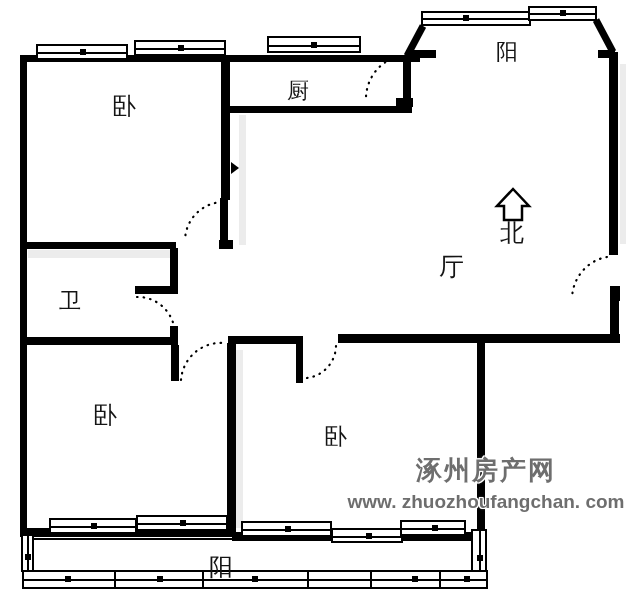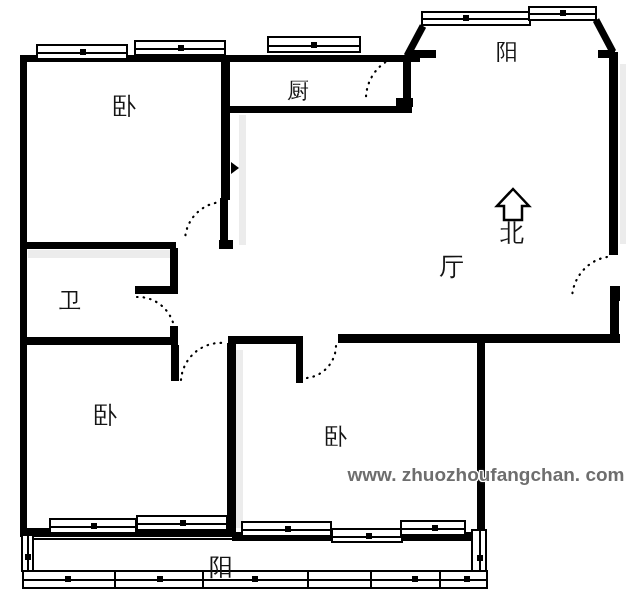--- a/index.html
+++ b/index.html
@@ -17,21 +17,21 @@
   .dv{position:absolute;top:-1px;bottom:-1px;width:2px;background:#000;}
   
   .lbl{position:absolute;color:#141414;line-height:1;white-space:nowrap;}
   .svgov{position:absolute;left:0;top:0;}
   
   .wm{position:absolute;left:341px;top:453px;width:290px;text-align:center;
       color:#6e6e6e;font-weight:bold;
       text-shadow:-1px -1px 0 #fff,1px -1px 0 #fff,-1px 1px 0 #fff,1px 1px 0 #fff,
                   0 -1px 0 #fff,0 1px 0 #fff,-1px 0 0 #fff,1px 0 0 #fff,0 0 3px #fff;}
   .wm .l1{font-size:26px;letter-spacing:2px;}
-  .wm .l2{font-size:19px;letter-spacing:0px;margin-top:11px;}
+  .wm .l2{font-size:19px;letter-spacing:0px;margin-top:3px;}
 </style>
 </head>
 <body>
 
 <div class="plan">
 
   <div class="sh" style="left:620px;top:64px;width:6px;height:180px"></div>
   <div class="sh" style="left:239px;top:115px;width:7px;height:130px"></div>
   <div class="sh" style="left:28px;top:250px;width:142px;height:8px"></div>
   <div class="sh" style="left:236px;top:350px;width:7px;height:178px"></div>
@@ -149,16 +149,17 @@
   <div class="lbl" style="left:287px;top:80px;font-size:22px">厨</div>
   <div class="lbl" style="left:496px;top:41px;font-size:22px">阳</div>
   <div class="lbl" style="left:500px;top:221px;font-size:24px">北</div>
   <div class="lbl" style="left:439px;top:254px;font-size:25px">厅</div>
   <div class="lbl" style="left:59px;top:290px;font-size:22px">卫</div>
   <div class="lbl" style="left:93px;top:403px;font-size:24px">卧</div>
   <div class="lbl" style="left:324px;top:425px;font-size:23px">卧</div>
   <div class="lbl" style="left:209px;top:555px;font-size:24px">阳</div>
 
   <div class="wm">
+    <div class="l1">涿州房产网</div>
     <div class="l2">www. zhuozhoufangchan. com</div>
   </div>
 
 </div>
 
 </body></html>

